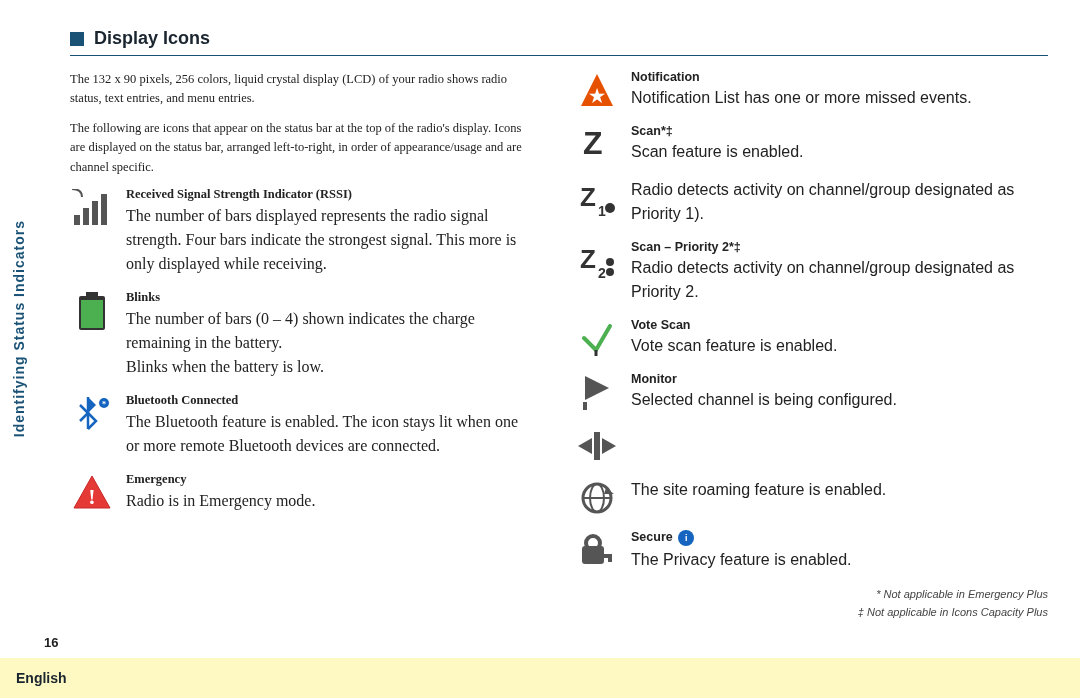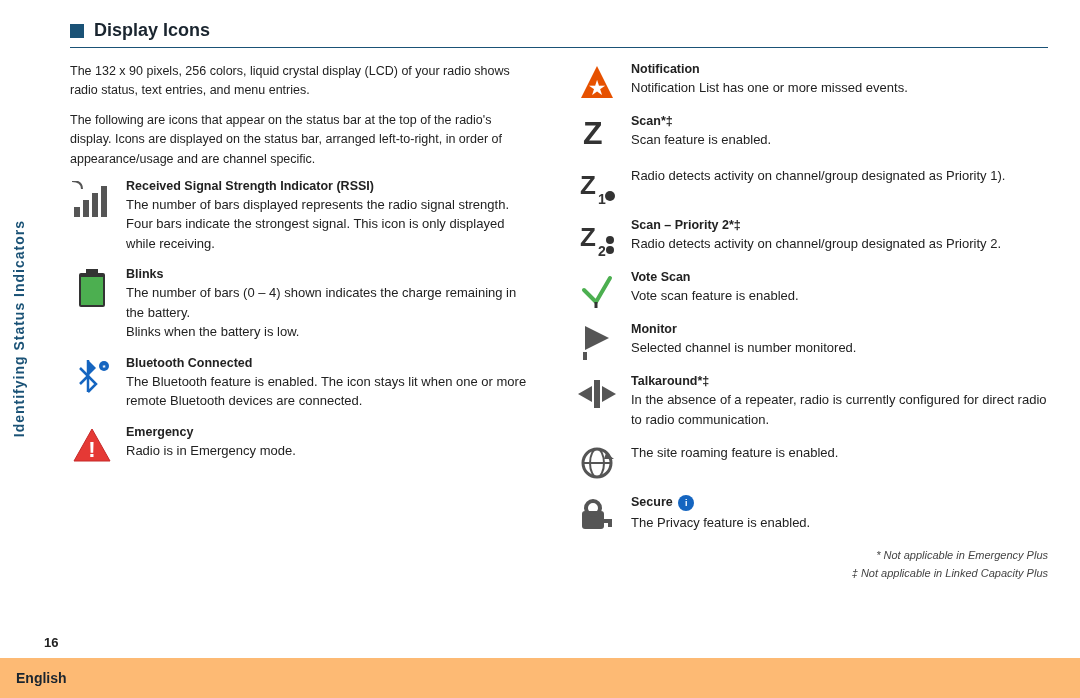--- a/index.html
+++ b/index.html
@@ -36,21 +36,21 @@
       letter-spacing: 1px;
     }
 
     
     .bottom-bar {
       position: absolute;
       bottom: 0;
       left: 0;
       right: 0;
       height: 40px;
-      background: #fdba74;
+      background: #fef9c3;
       display: flex;
       align-items: center;
       padding-left: 16px;
     }
     .bottom-bar-text {
       font-size: 14px;
       font-weight: bold;
       color: #1a252f;
     }
 
@@ -66,21 +66,21 @@
 
     
     .main-content {
       position: absolute;
       left: 38px;
       top: 0;
       right: 0;
       bottom: 40px;
       display: flex;
       flex-direction: column;
-      padding: 20px 32px 16px 32px;
+      padding: 28px 32px 16px 32px;
     }
 
     
     .section-title {
       display: flex;
       align-items: center;
       gap: 10px;
       margin-bottom: 6px;
     }
     .title-bar-icon {
@@ -102,20 +102,21 @@
 
     
     .columns {
       display: flex;
       gap: 0;
       flex: 1;
     }
     .left-col {
       width: 50%;
       padding-right: 28px;
+      font-family: Liberation Serif, serif;
     }
     .right-col {
       width: 50%;
       padding-left: 16px;
       border-left: none;
     }
 
     .intro-text {
       font-size: 12.5px;
       line-height: 1.55;
@@ -141,21 +142,21 @@
     .icon-desc {
       flex: 1;
     }
     .icon-title {
       font-size: 12.5px;
       font-weight: bold;
       color: #222;
       margin-bottom: 2px;
     }
     .icon-body {
-      font-size: 13px;
+      font-size: 16px;
       line-height: 1.5;
       color: #222;
     }
 
     
     svg { display: block; }
 
     
     .footnotes {
       margin-top: 8px;
@@ -216,21 +217,21 @@
             <rect x="2" y="26" width="6" height="10" fill="#555"></rect>
             <rect x="11" y="19" width="6" height="17" fill="#555"></rect>
             <rect x="20" y="12" width="6" height="24" fill="#555"></rect>
             <rect x="29" y="5" width="6" height="31" fill="#555"></rect>
 
             <path d="M0 0 Q10 0 10 8" stroke="#555" stroke-width="2" fill="none"></path>
           </svg>
         </div>
         <div class="icon-desc">
           <div class="icon-title">Received Signal Strength Indicator (RSSI)</div>
-          <div class="icon-body">The number of bars displayed represents the radio signal strength. Four bars indicate the strongest signal. This icon is only displayed while receiving.</div>
+          <div class="icon-body">The number of bars displayed represents the radio signal strength. Four bars indicate the strongest signal. This more is only displayed while receiving.</div>
         </div>
       </div>
 
       <div class="icon-entry">
         <div class="icon-img">
           <svg width="28" height="40" viewBox="0 0 28 40">
             <rect x="8" y="0" width="12" height="4" fill="#333"></rect>
             <rect x="1" y="4" width="26" height="34" rx="2" fill="#333"></rect>
             <rect x="3" y="8" width="22" height="28" fill="#4caf50"></rect>
           </svg>
@@ -348,36 +349,32 @@
       <div class="icon-entry">
         <div class="icon-img">
           <svg width="32" height="36" viewBox="0 0 32 36">
 
             <polygon points="4,2 28,14 4,26" fill="#555"></polygon>
             <rect x="2" y="28" width="4" height="8" fill="#555"></rect>
           </svg>
         </div>
         <div class="icon-desc">
           <div class="icon-title">Monitor</div>
-          <div class="icon-body">Selected channel is number monitored.</div>
+          <div class="icon-body">Selected channel is being configured.</div>
         </div>
       </div>
 
       <div class="icon-entry">
         <div class="icon-img">
           <svg width="38" height="36" viewBox="0 0 38 36">
 
             <rect x="16" y="4" width="6" height="28" fill="#555"></rect>
             <polygon points="0,18 14,10 14,26" fill="#555"></polygon>
             <polygon points="38,18 24,10 24,26" fill="#555"></polygon>
           </svg>
-        </div>
-        <div class="icon-desc">
-          <div class="icon-title">Talkaround*‡</div>
-          <div class="icon-body">In the absence of a repeater, radio is currently configured for direct radio to radio communication.</div>
         </div>
       </div>
 
       <div class="icon-entry">
         <div class="icon-img">
           <svg width="38" height="36" viewBox="0 0 38 36">
 
             <circle cx="19" cy="18" r="14" fill="none" stroke="#555" stroke-width="3"></circle>
             <ellipse cx="19" cy="18" rx="7" ry="14" fill="none" stroke="#555" stroke-width="2"></ellipse>
             <line x1="5" y1="18" x2="33" y2="18" stroke="#555" stroke-width="2"></line>
@@ -400,18 +397,18 @@
           </svg>
         </div>
         <div class="icon-desc">
           <div class="icon-title">Secure <span class="circle-icon blue-circle">i</span></div>
           <div class="icon-body">The Privacy feature is enabled.</div>
         </div>
       </div>
 
       <div class="footnotes">
         <div>* Not applicable in Emergency Plus</div>
-        <div>‡ Not applicable in Linked Capacity Plus</div>
+        <div>‡ Not applicable in Icons Capacity Plus</div>
       </div>
 
     </div>
   </div>
 </div>
 
 </body></html>

